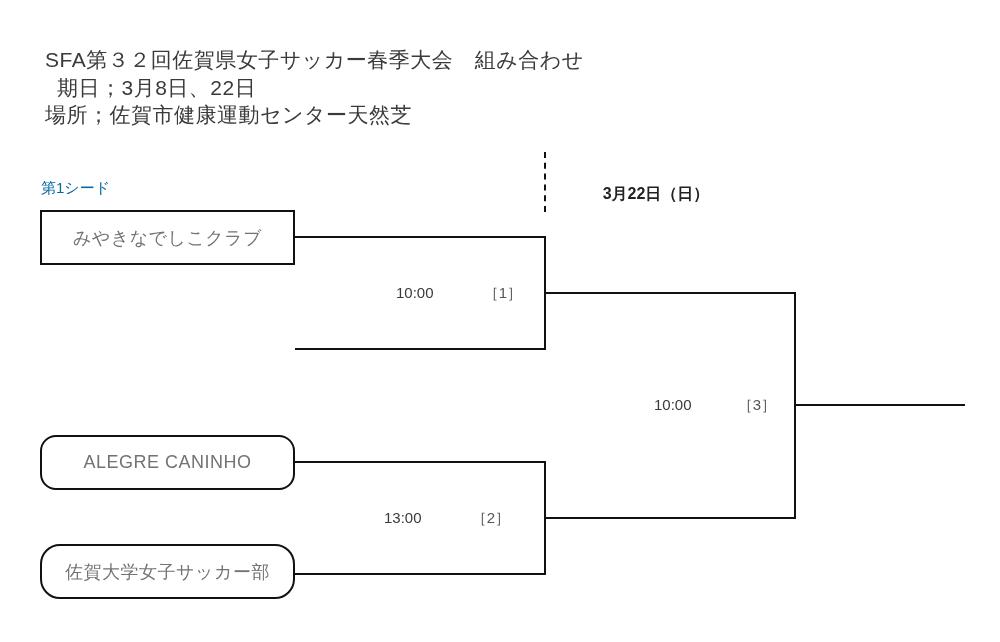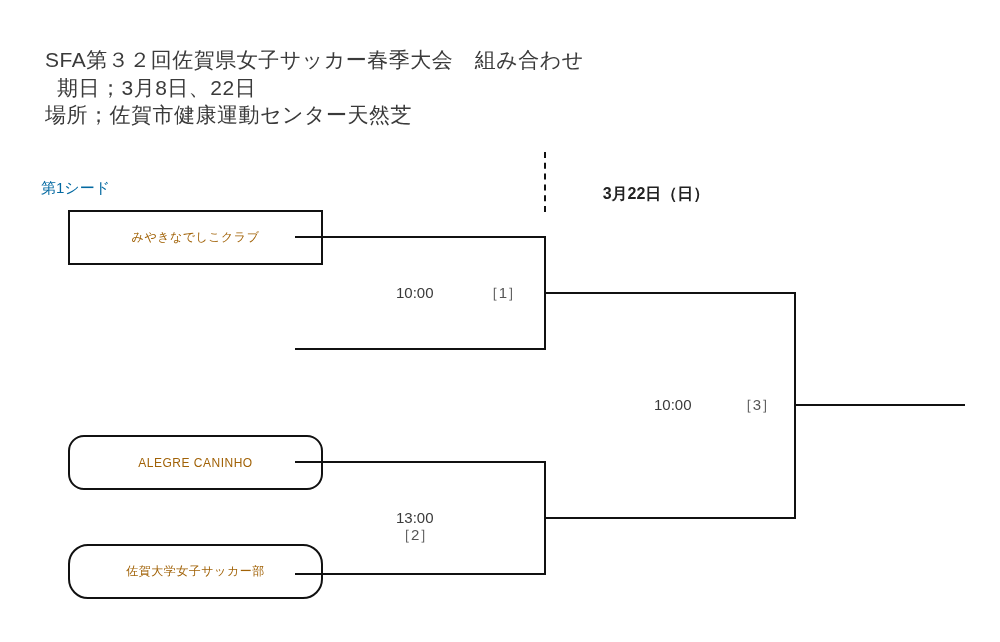--- a/index.html
+++ b/index.html
@@ -39,22 +39,22 @@
   .divider-dashed{
     position:absolute;left:544px;top:152px;height:60px;width:0;
     border-left:2px dashed #111;
   }
 
   
   .team-box{
     position:absolute;left:40px;width:255px;height:55px;
     border:2px solid #111;box-sizing:border-box;
     display:flex;align-items:center;justify-content:center;
-    font-size:12px;color:#a16207;background:#fff;
-    letter-spacing:0.5px;white-space:nowrap;margin-left:28px;
+    font-size:18px;color:#737373;background:#fff;
+    letter-spacing:0.5px;white-space:nowrap;
   }
   .b1{top:210px;}
   .b2{top:322px;}
   .b3{top:435px;border-radius:16px;}
   .b4{top:544px;border-radius:20px;}
 
   
   .hline{position:absolute;height:2px;background:#111;}
   .vline{position:absolute;width:2px;background:#111;}
   .l-t1{left:295px;top:236px;width:251px;}
@@ -67,21 +67,21 @@
   .l-w2{left:544px;top:517px;width:252px;}
   .l-v3{left:794px;top:292px;height:227px;}
   .l-final{left:794px;top:404px;width:171px;}
 
   
   .match-label{
     position:absolute;display:flex;justify-content:space-between;
     font-size:15px;color:#3a3a3a;white-space:nowrap;
   }
   .m1{left:396px;top:284px;width:126px;}
-  .m2{left:396px;top:509px;width:126px;flex-direction:column;}
+  .m2{left:384px;top:509px;width:126px;}
   .m3{left:654px;top:396px;width:122px;}
   .match-number{color:#555;}
 </style>
 </head>
 <body>
 
 <div class="canvas">
 
   <div class="title-line t1">SFA第３２回佐賀県女子サッカー春季大会　組み合わせ</div>
   <div class="title-line t2">期日；3月8日、22日</div>

